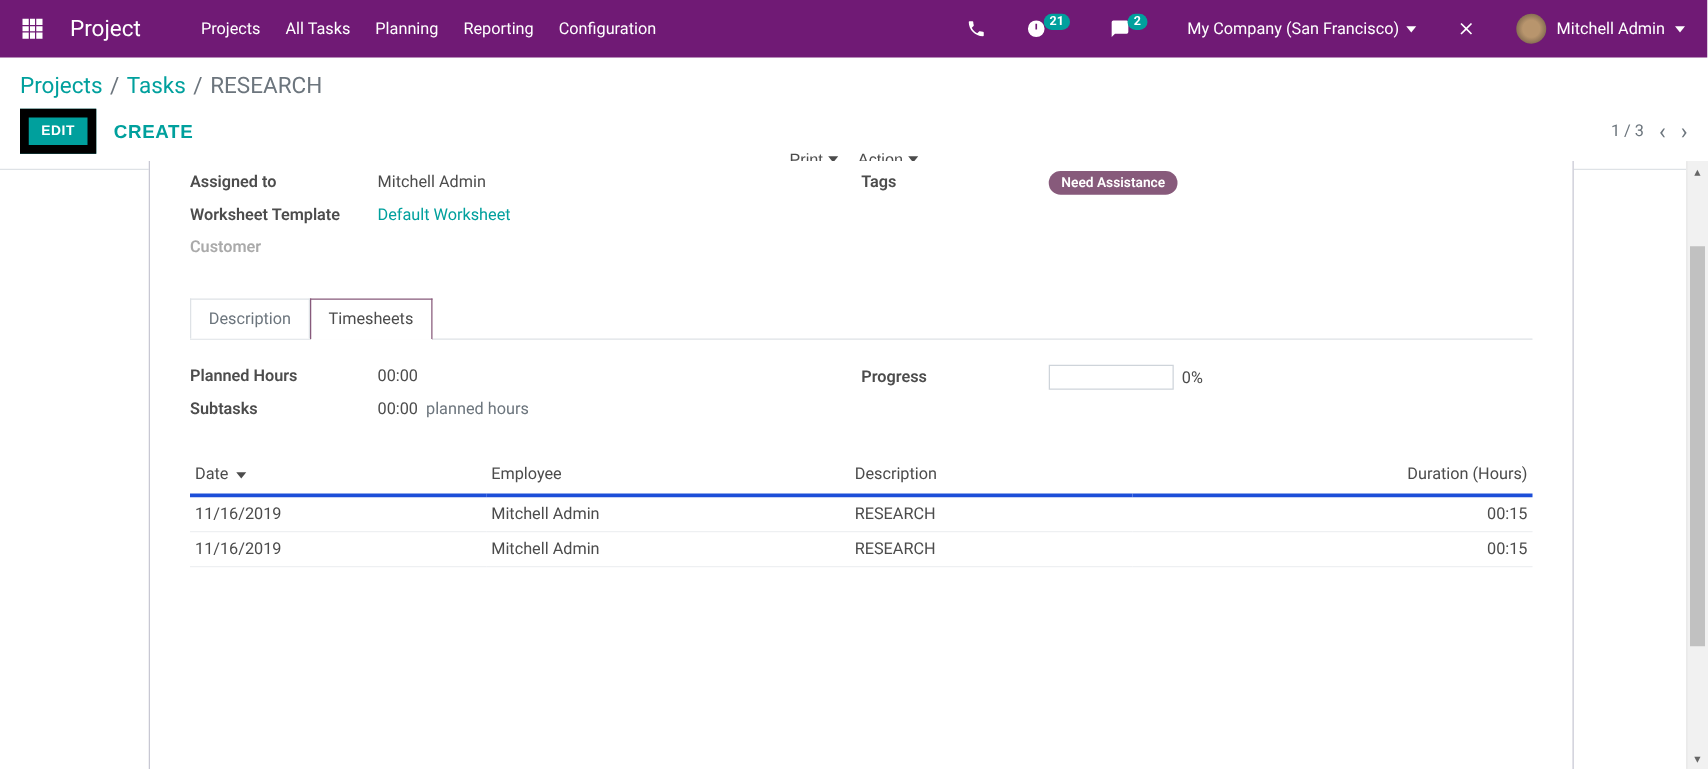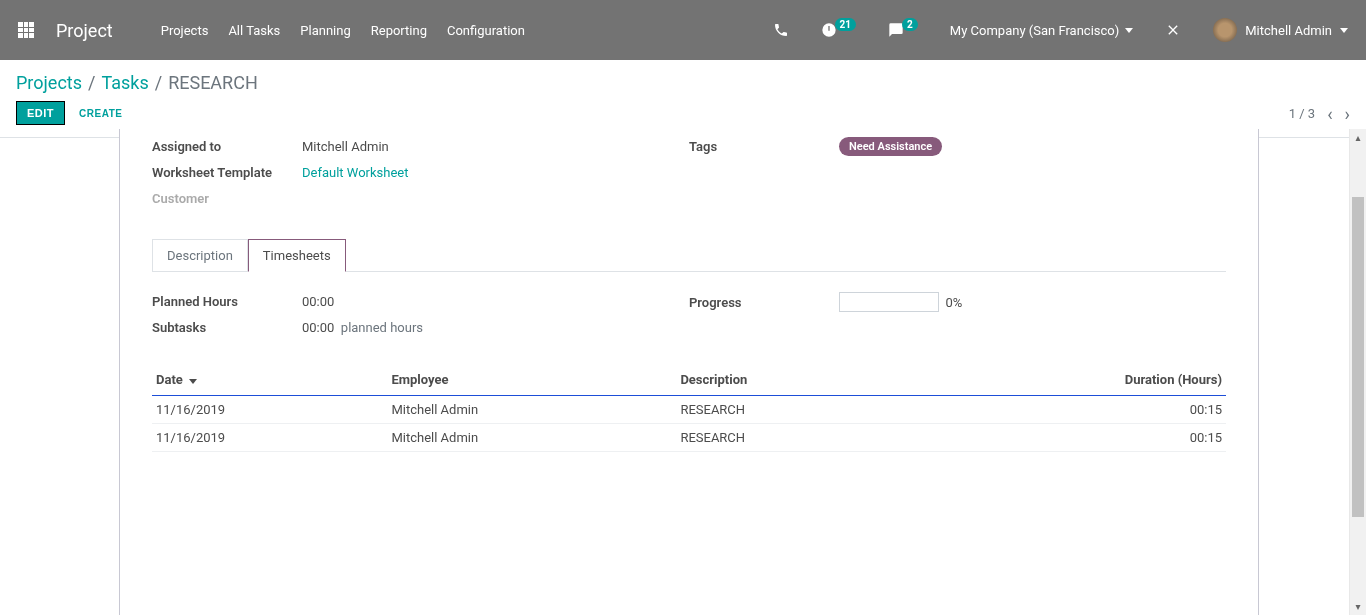--- a/index.html
+++ b/index.html
@@ -1,18 +1,18 @@
 <!DOCTYPE html>
 <html><head>
   <meta charset="utf-8">
   <style>
     * { box-sizing: border-box; margin: 0; padding: 0; }
     body { font-family: -apple-system, BlinkMacSystemFont, "Segoe UI", Roboto, sans-serif; font-size: 13px; background: #fff; color: #4c4c4c; overflow: hidden; width: 1366px; height: 615px; position: relative; }
     
-    .topbar { background: #737373; height: 60px; display: flex; align-items: center; color: #fff; padding: 0 8px; }
+    .topbar { background: #701a75; height: 46px; display: flex; align-items: center; color: #fff; padding: 0 8px; }
     .apps-icon { width: 36px; display: flex; align-items: center; justify-content: center; cursor: pointer; }
     .apps-grid { width: 16px; height: 16px; display: grid; grid-template-columns: repeat(3,1fr); grid-template-rows: repeat(3,1fr); gap: 1px; }
     .apps-grid span { background: #fff; }
     .brand { font-size: 18px; margin-left: 12px; margin-right: 48px; cursor: pointer; }
     .nav-menu { display: flex; gap: 20px; }
     .nav-item { color: #fff; cursor: pointer; font-size: 13px; }
     .spacer { flex: 1; }
     .topbar-right { display: flex; align-items: center; gap: 32px; padding-right: 10px; }
     .icon-btn { position: relative; cursor: pointer; display: flex; align-items: center; }
     .badge { background: #00A09D; color: #fff; border-radius: 10px; font-size: 10px; padding: 1px 5px; font-weight: bold; margin-left: -2px; position: relative; top: -6px; }
@@ -20,22 +20,22 @@
     .caret-down { border-left: 4px solid transparent; border-right: 4px solid transparent; border-top: 5px solid #fff; display: inline-block; }
     .avatar { width: 24px; height: 24px; border-radius: 50%; background: radial-gradient(circle, #b8956d 40%, #5a4a3a 100%); }
     .user-menu { display: flex; align-items: center; gap: 8px; cursor: pointer; font-size: 13px; }
     
     .breadcrumb-bar { padding: 12px 16px 0 16px; display: flex; align-items: center; gap: 6px; font-size: 18px; }
     .breadcrumb-link { color: #00A09D; cursor: pointer; }
     .breadcrumb-sep { color: #6c757d; }
     .breadcrumb-current { color: #6c757d; }
     
     .action-bar { padding: 8px 16px 12px 16px; display: flex; align-items: center; border-bottom: 1px solid #dee2e6; }
-    .btn-edit { background: #00A09D; color: #fff; border: 1px solid #000000; padding: 5px 10px; font-size: 11px; font-weight: bold; cursor: pointer; letter-spacing: 0.5px; }
-    .btn-create { background: #fff; color: #00A09D; border: none; padding: 5px 10px; font-size: 10px; font-weight: bold; cursor: pointer; letter-spacing: 0.5px; margin-left: 4px; }
+    .btn-edit { background: #00A09D; color: #fff; border: 7px solid #000000; padding: 5px 10px; font-size: 11px; font-weight: bold; cursor: pointer; letter-spacing: 0.5px; }
+    .btn-create { background: #fff; color: #00A09D; border: none; padding: 5px 10px; font-size: 15px; font-weight: bold; cursor: pointer; letter-spacing: 0.5px; margin-left: 4px; }
     .action-center { position: absolute; left: 50%; transform: translateX(-50%); display: flex; gap: 16px; margin-top: 45px; }
     .dropdown-btn { background: none; border: none; cursor: pointer; font-size: 13px; color: #4c4c4c; display: flex; align-items: center; gap: 4px; }
     .caret-dark { border-left: 4px solid transparent; border-right: 4px solid transparent; border-top: 5px solid #4c4c4c; display: inline-block; }
     .pager { margin-left: auto; display: flex; align-items: center; gap: 12px; font-size: 13px; color: #6c757d; }
     .pager-arrow { cursor: pointer; color: #6c757d; font-size: 18px; user-select: none; }
     
     .content-area { position: absolute; top: 129px; bottom: 0; left: 0; right: 0; overflow-y: scroll; padding-left: 12px; }
     .sheet { max-width: 1140px; margin: 0 auto; background: #fff; border: 1px solid #c8c8d3; border-top: none; min-height: 560px; padding: 0 16px 24px 16px; }
     
     .fields-row { display: flex; padding: 4px 16px; }
@@ -52,21 +52,21 @@
     .tab.inactive { border: 1px solid #dee2e6; border-bottom: none; color: #6c757d; }
     .tab.active { border: 1px solid #875A7B; border-bottom: 1px solid #fff; margin-bottom: -1px; color: #4c4c4c; }
     
     .tab-content { padding: 16px; }
     .summary-row { display: flex; }
     .summary-col { flex: 1; }
     .progress-input { border: 1px solid #ced4da; width: 100px; height: 20px; }
     .subtext { color: #6c757d; font-size: 13px; }
     
     .timesheet-table { width: 100%; margin-top: 24px; border-collapse: collapse; }
-    .timesheet-table th { text-align: left; font-weight: 700; padding: 8px 4px; border-bottom: 1px solid #1d4ed8; font-size: 13px; }
+    .timesheet-table th { text-align: left; font-weight: 400; padding: 8px 4px; border-bottom: 3px solid #1d4ed8; font-size: 13px; }
     .timesheet-table th.right { text-align: right; }
     .timesheet-table td { padding: 6px 4px; border-bottom: 1px solid #eef0f2; font-size: 13px; }
     .timesheet-table td.right { text-align: right; }
     .sort-caret { border-left: 4px solid transparent; border-right: 4px solid transparent; border-top: 5px solid #4c4c4c; display: inline-block; margin-left: 3px; }
     
     .totals-row { display: flex; justify-content: flex-end; margin-top: 70px; padding-right: 4px; border-top: 1px solid #dee2e6; padding-top: 12px; width: 180px; margin-left: auto; }
     .totals-label { font-weight: 600; margin-right: 24px; }
     
     .vscroll-track { position: absolute; right: 0; top: 129px; bottom: 0; width: 17px; background: #f1f1f1; border-left: 1px solid #e8e8e8; }
     .vscroll-thumb { position: absolute; left: 2px; right: 2px; background: #c1c1c1; border-radius: 0; }

